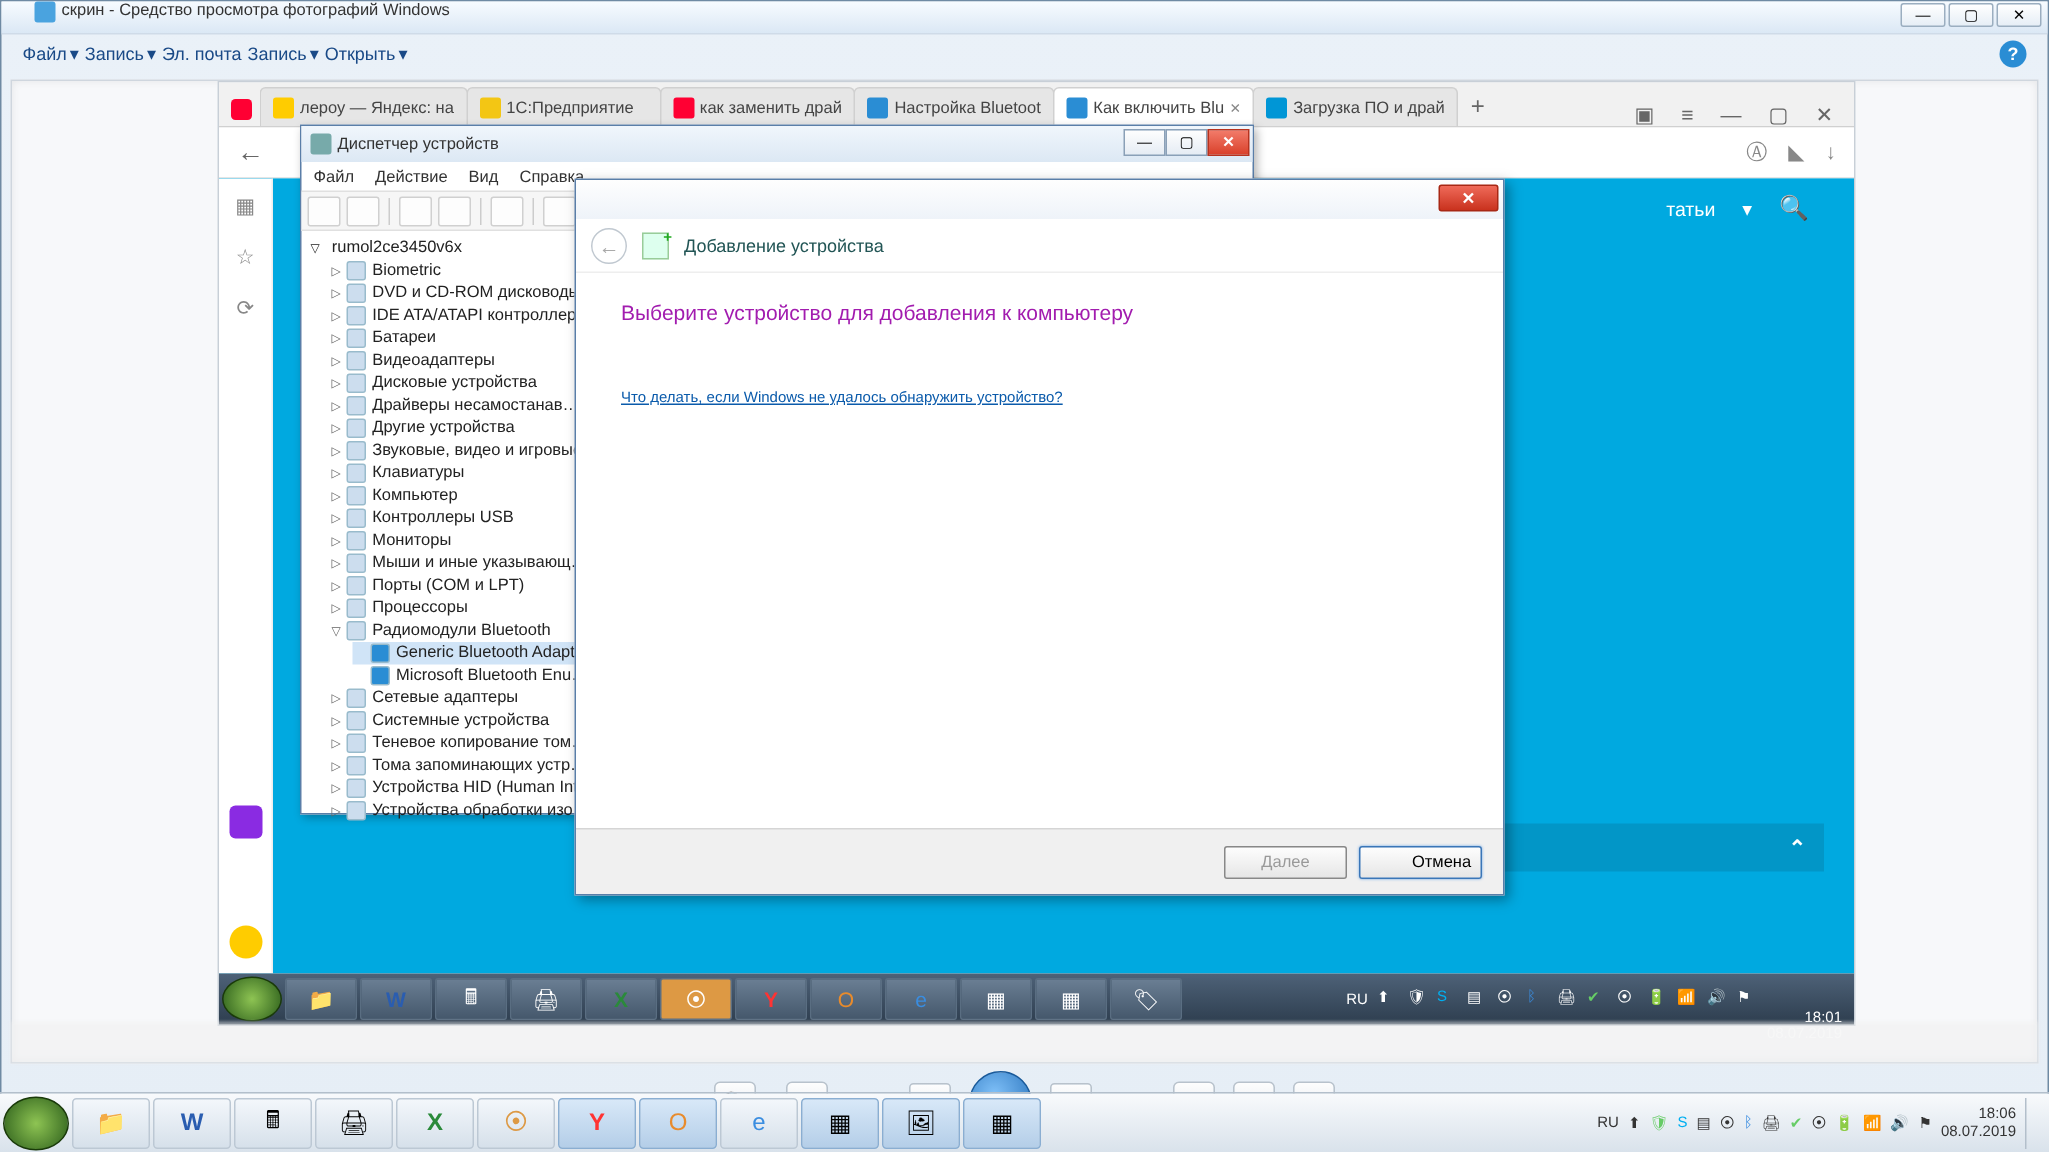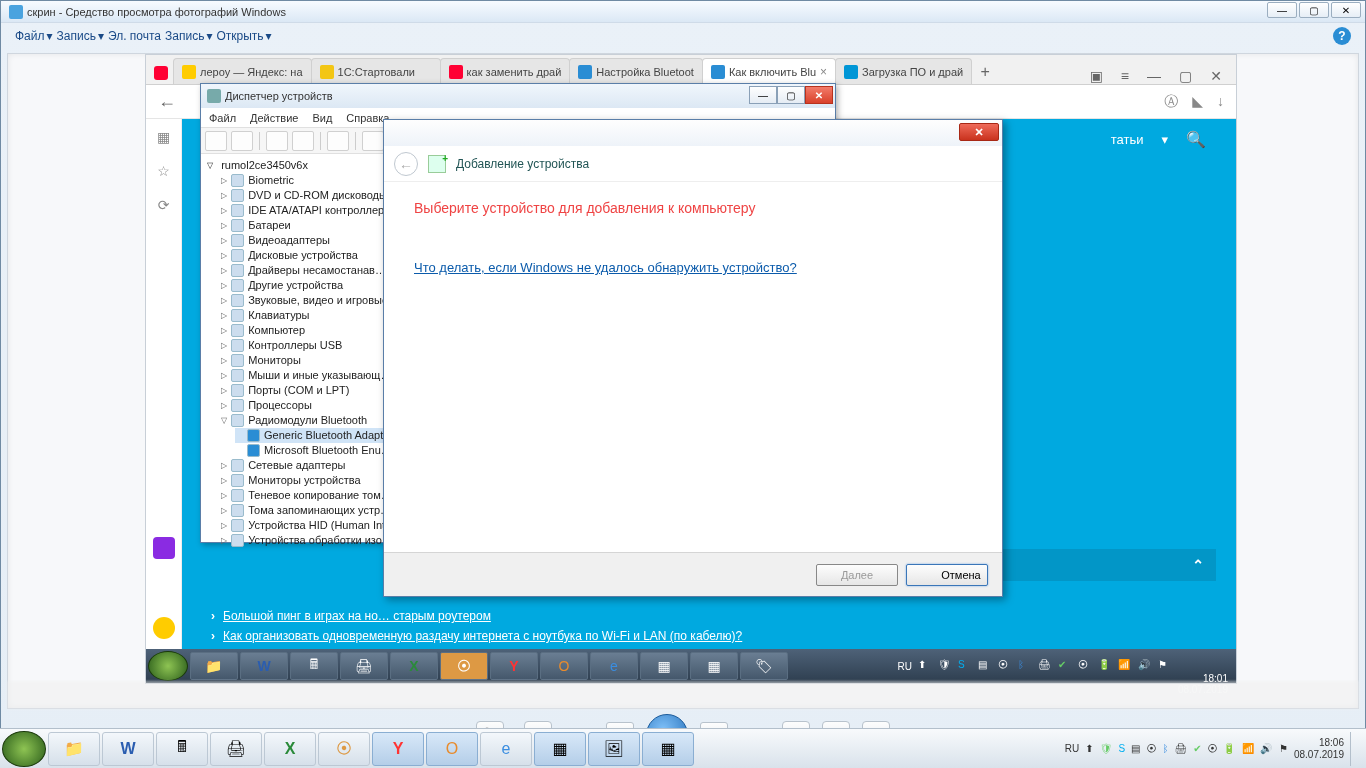--- a/index.html
+++ b/index.html
@@ -1,20 +1,20 @@
 <!DOCTYPE html>
 <html><head>
 <meta charset="utf-8">
 <style>
 * { margin: 0; padding: 0; box-sizing: border-box; font-family: "Segoe UI", Tahoma, sans-serif; }
 html, body { width: 1366px; height: 768px; overflow: hidden; background: #eef2f6; }
 
 
 .pv-window { position: absolute; inset: 0; border: 1px solid #6f8aa3; background: linear-gradient(#eaf1f8, #e6eef6); }
-.pv-titlebar { height: 22px; background: linear-gradient(#f7fbff, #dbe8f5); display: flex; align-items: center; font-size: 11px; color: #333; padding-left: 8px; border-bottom: 1px solid #cfdbe8; position: relative; }
+.pv-titlebar { height: 22px; background: linear-gradient(#f7fbff, #dbe8f5); display: flex; align-items: flex-start; font-size: 11px; color: #333; padding-left: 22px; border-bottom: 1px solid #cfdbe8; position: relative; }
 .pv-titlebar .icon { width: 14px; height: 14px; margin-right: 4px; background: #4aa3df; border-radius: 2px; }
 .pv-ctrl { position: absolute; right: 4px; top: 1px; display: flex; gap: 2px; }
 .pv-ctrl button { width: 30px; height: 16px; border: 1px solid #9baec0; background: linear-gradient(#fff,#e6eef6); font-size: 10px; border-radius: 2px; }
 .pv-menubar { height: 26px; display: flex; align-items: center; gap: 4px; padding: 0 14px; font-size: 12px; color: #1a4a87; position: relative; }
 .pv-menubar .item { display: flex; align-items: center; gap: 2px; cursor: pointer; }
 .pv-menubar .help { position: absolute; right: 14px; width: 18px; height: 18px; border-radius: 50%; background: #2a8dd4; color: #fff; font-size: 12px; text-align: center; line-height: 18px; font-weight: bold; }
 
 
 .pv-canvas { position: absolute; left: 6px; right: 6px; top: 52px; bottom: 58px; background: #f7f8fa; border: 1px solid #cfd6de; box-shadow: inset 0 0 6px rgba(0,0,0,.08); }
 .inner-screenshot { position: absolute; left: 137px; top: 0; width: 1092px; height: 630px; background: #fff; border: 1px solid #c8cfd7; }
@@ -66,24 +66,24 @@
 
 .wiz { position: absolute; left: 237px; top: 64px; width: 620px; height: 478px; background: #fff; border: 1px solid #5a7ea8; box-shadow: 3px 3px 8px rgba(0,0,0,.35); }
 .wiz-title { height: 26px; background: linear-gradient(#fefefe,#eef3f9); position: relative; }
 .wiz-ctrl { position: absolute; right: 3px; top: 3px; }
 .wiz-ctrl .close { width: 40px; height: 18px; background: linear-gradient(#ef6a59,#c9321e); color: #fff; font-weight: bold; border: 1px solid #a82815; border-radius: 2px; font-size: 11px; display: flex; align-items: center; justify-content: center; }
 .wiz-head { height: 36px; display: flex; align-items: center; gap: 10px; padding: 0 10px; font-size: 12px; color: #255; border-bottom: 1px solid #eee; }
 .wiz-head .back { width: 24px; height: 24px; border-radius: 50%; border: 1px solid #c0c8d0; display: flex; align-items: center; justify-content: center; color: #aaa; font-size: 14px; }
 .wiz-head .dev-ico { width: 18px; height: 18px; background: #dfe; border: 1px solid #9c9; position: relative; }
 .wiz-head .dev-ico::after { content: "+"; color: #2a2; font-weight: bold; position: absolute; right: -3px; top: -3px; font-size: 10px; }
 .wiz-body { padding: 18px 30px; }
-.wiz-body h2 { font-size: 14px; color: #ef4444; font-weight: normal; margin-bottom: 14px; }
+.wiz-body h2 { font-size: 14px; color: #a21caf; font-weight: normal; margin-bottom: 14px; }
 .wiz-body p { font-size: 11px; color: #333; margin-bottom: 18px; }
 .wiz-list { border: 1px solid #b0b0b0; height: 210px; display: flex; align-items: flex-start; justify-content: center; padding-top: 22px; font-size: 11px; color: #444; }
-.wiz-link { margin-top: 30px; font-size: 13px; color: #0b5bab; text-decoration: underline; cursor: pointer; display: inline-block; }
+.wiz-link { margin-top: 30px; font-size: 10px; color: #0b5bab; text-decoration: underline; cursor: pointer; display: inline-block; }
 .wiz-footer { position: absolute; bottom: 0; left: 0; right: 0; height: 44px; background: #f0f0f0; border-top: 1px solid #d5d5d5; display: flex; justify-content: flex-end; align-items: center; gap: 8px; padding-right: 14px; }
 .wiz-footer button { width: 82px; height: 22px; font-size: 11px; border: 1px solid #888; background: linear-gradient(#fdfdfd,#e6e6e6); border-radius: 2px; }
 .wiz-footer button:disabled { color: #999; }
 .wiz-footer .primary { border-color: #3a76b8; box-shadow: 0 0 2px #6aa4e4; padding-left: 28px; }
 
 
 .tb-inner { position: absolute; left: 0; right: 0; bottom: 0; height: 34px; background: linear-gradient(#4e6278,#2d3d4e); display: flex; align-items: center; padding: 0 2px; gap: 2px; }
 .tb-inner .start { width: 40px; height: 30px; background: radial-gradient(circle,#8ec453,#2a5c1a); border-radius: 50%; border: 1px solid #1a3a0a; }
 .tb-inner .app { width: 48px; height: 28px; background: linear-gradient(#6a7e93,#45586c); border: 1px solid #5a6e82; border-radius: 2px; display: flex; align-items: center; justify-content: center; font-size: 14px; color: #fff; }
 .tb-tray { margin-left: auto; display: flex; align-items: center; gap: 6px; color: #fff; font-size: 10px; padding-right: 6px; }
@@ -139,21 +139,21 @@
     <div class="inner-screenshot">
 
       <div class="br-tabs">
         <div style="width:14px;height:14px;background:#ff0033;border-radius:3px;margin:0 6px 4px 4px;"></div>
         <div class="br-tab">
             <span class="fav" style="background:#ffcc00"></span>
             <span>лероу — Яндекс: на</span>
           </div>
         <div class="br-tab">
             <span class="fav" style="background:#f3c614"></span>
-            <span>1С:Стартовали</span>
+            <span>1С:Предприятие</span>
           </div>
         <div class="br-tab">
             <span class="fav" style="background:#ff0033"></span>
             <span>как заменить драй</span>
           </div>
         <div class="br-tab">
             <span class="fav" style="background:#2a8dd4"></span>
             <span>Настройка Bluetoot</span>
           </div>
         <div class="br-tab active">
@@ -196,28 +196,20 @@
           <span>▾</span>
           <span style="font-size:16px;">🔍</span>
         </div>
 
         <div class="articles-head">
           <span>АТЬИ</span>
           <span>⌃</span>
         </div>
 
         <div class="page-links">
-          <div class="page-col">
-            <div class="row">
-                <a>Большой пинг в играх на но… старым роутером</a>
-              </div>
-            <div class="row">
-                <a>Как организовать одновременную раздачу интернета с ноутбука по Wi-Fi и LAN (по кабелю)?</a>
-              </div>
-          </div>
         </div>
       </div>
 
       <div class="dm-window">
         <div class="dm-title">
           <span class="icon"></span>
           <span>Диспетчер устройств</span>
           <div class="dm-ctrl">
             <button>—</button>
             <button>▢</button>
@@ -327,21 +319,21 @@
               <li class="sub">
                 <span class="dev-ico" style="background: rgb(42, 141, 212);"></span>
                 <span>Microsoft Bluetooth Enu…</span>
               </li>
               <li>
                 <span class="dev-ico"></span>
                 <span>Сетевые адаптеры</span>
               </li>
               <li>
                 <span class="dev-ico"></span>
-                <span>Мониторы устройства</span>
+                <span>Системные устройства</span>
               </li>
               <li>
                 <span class="dev-ico"></span>
                 <span>Теневое копирование том…</span>
               </li>
               <li>
                 <span class="dev-ico"></span>
                 <span>Тома запоминающих устр…</span>
               </li>
               <li>

